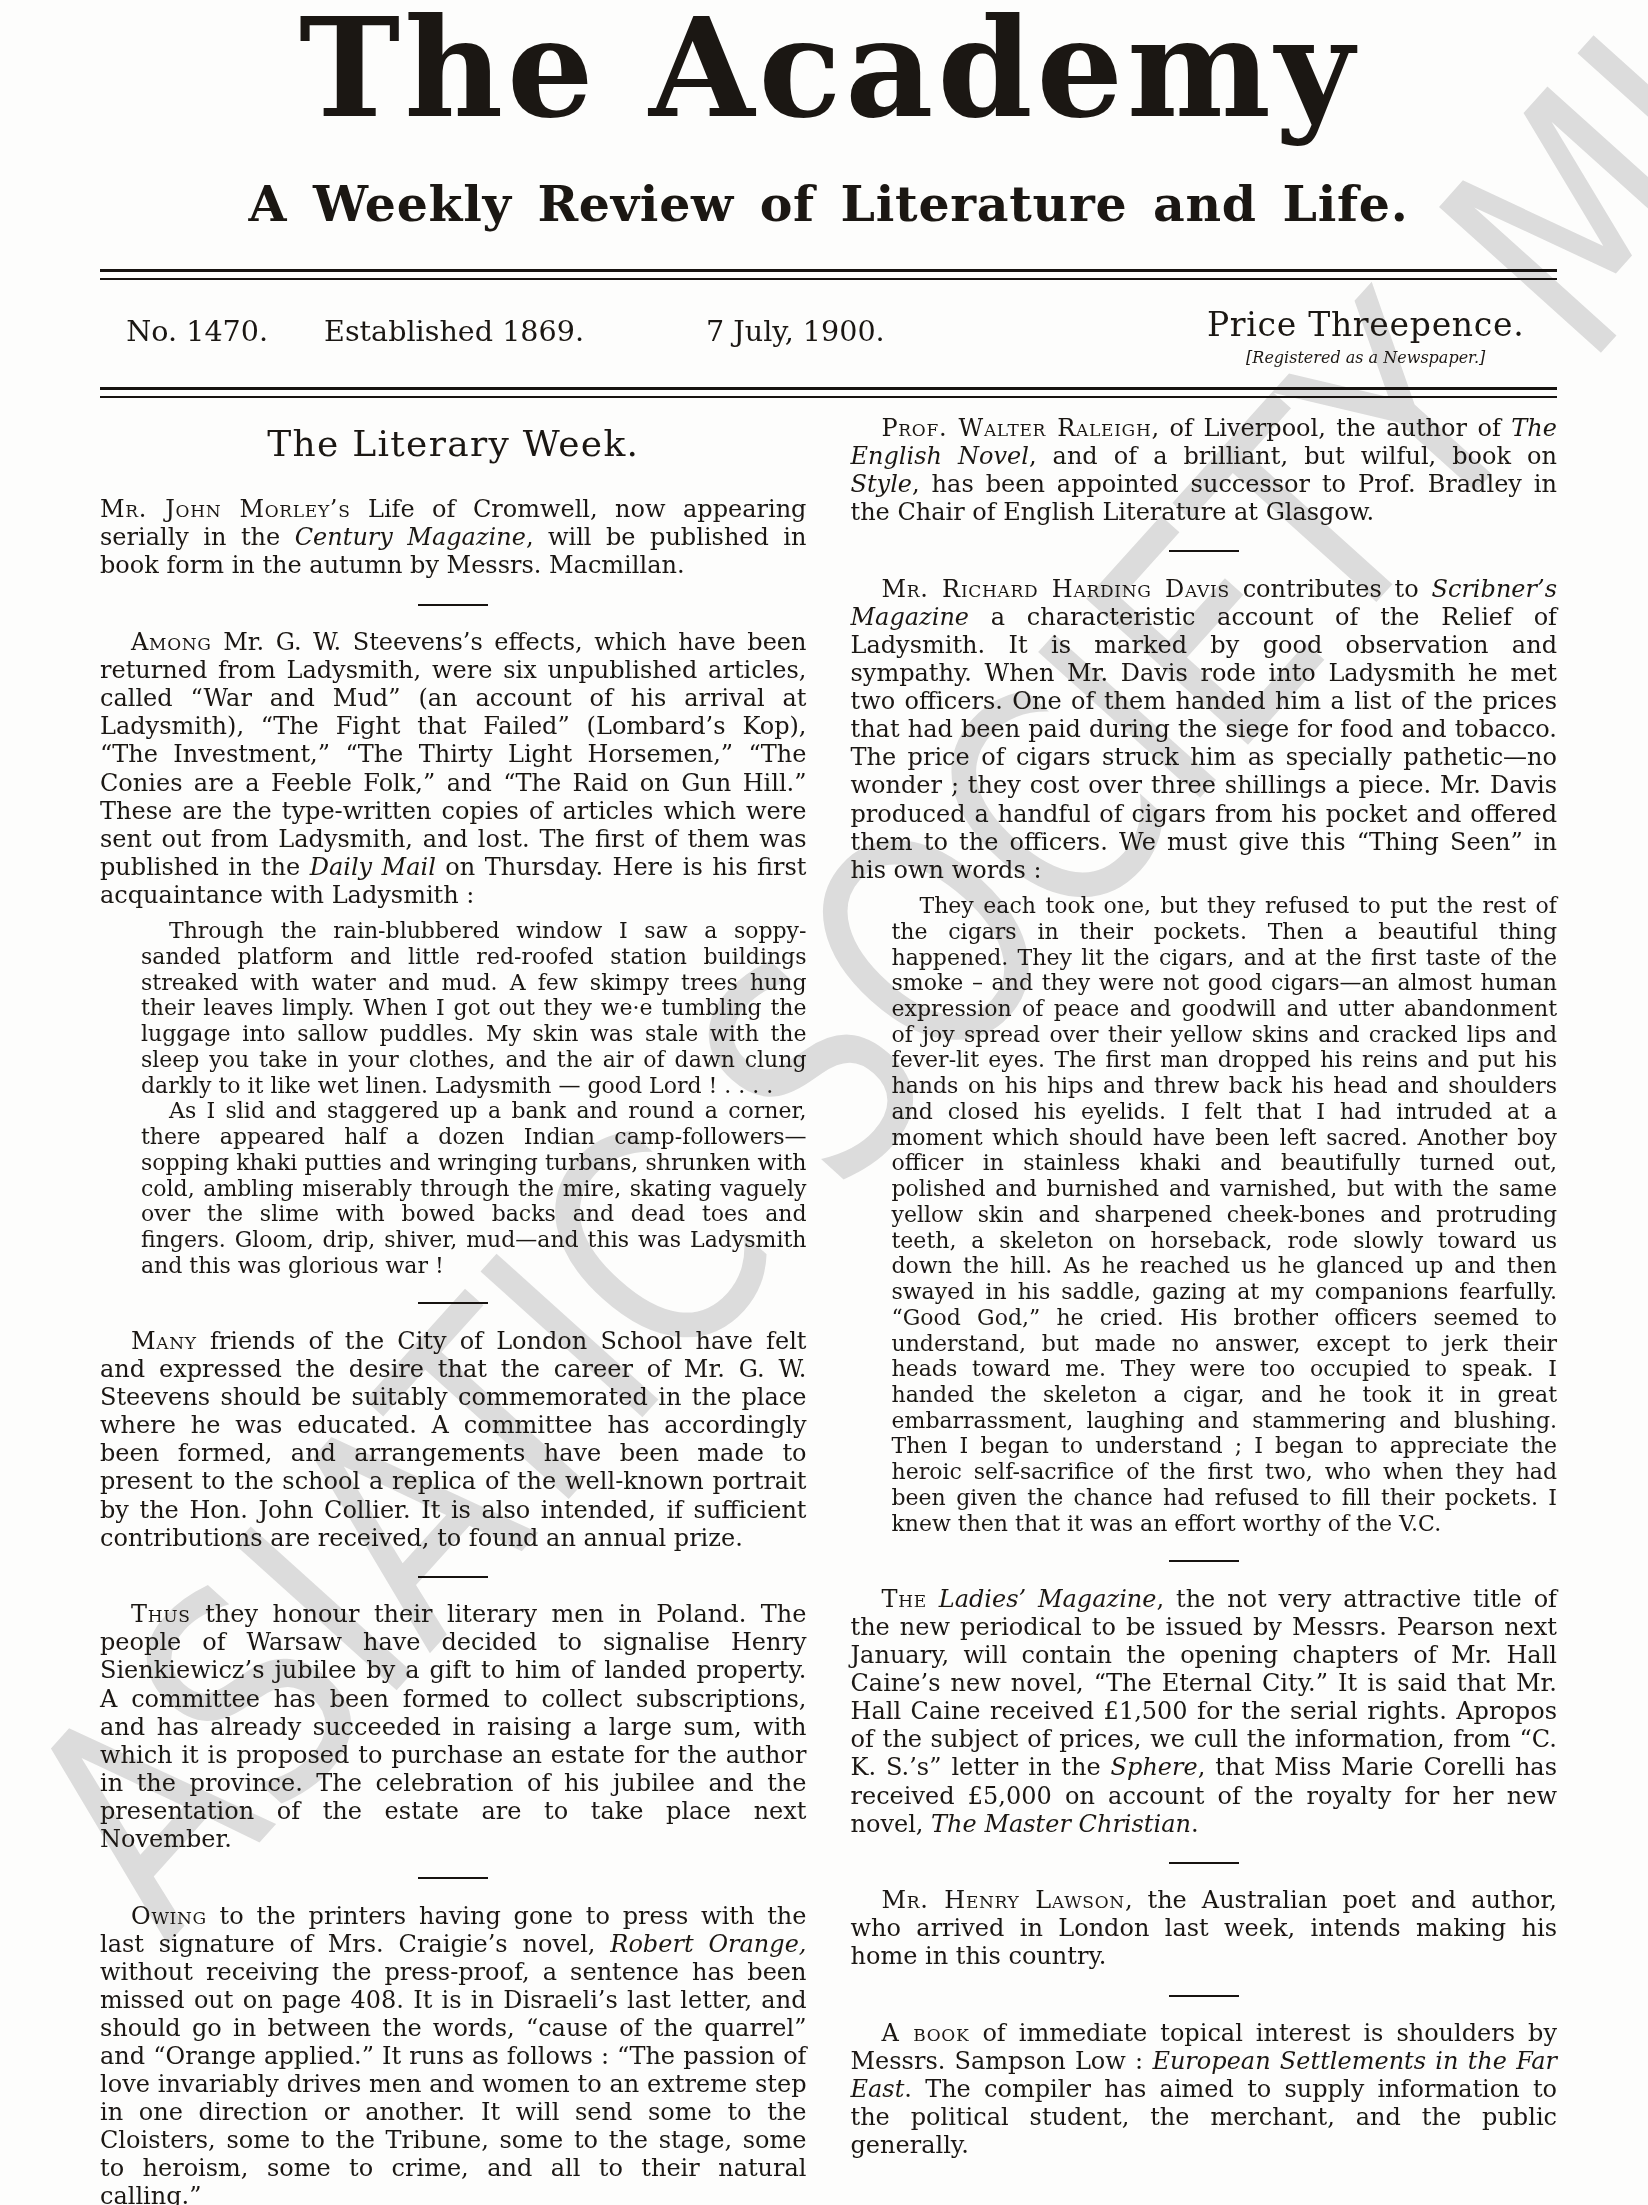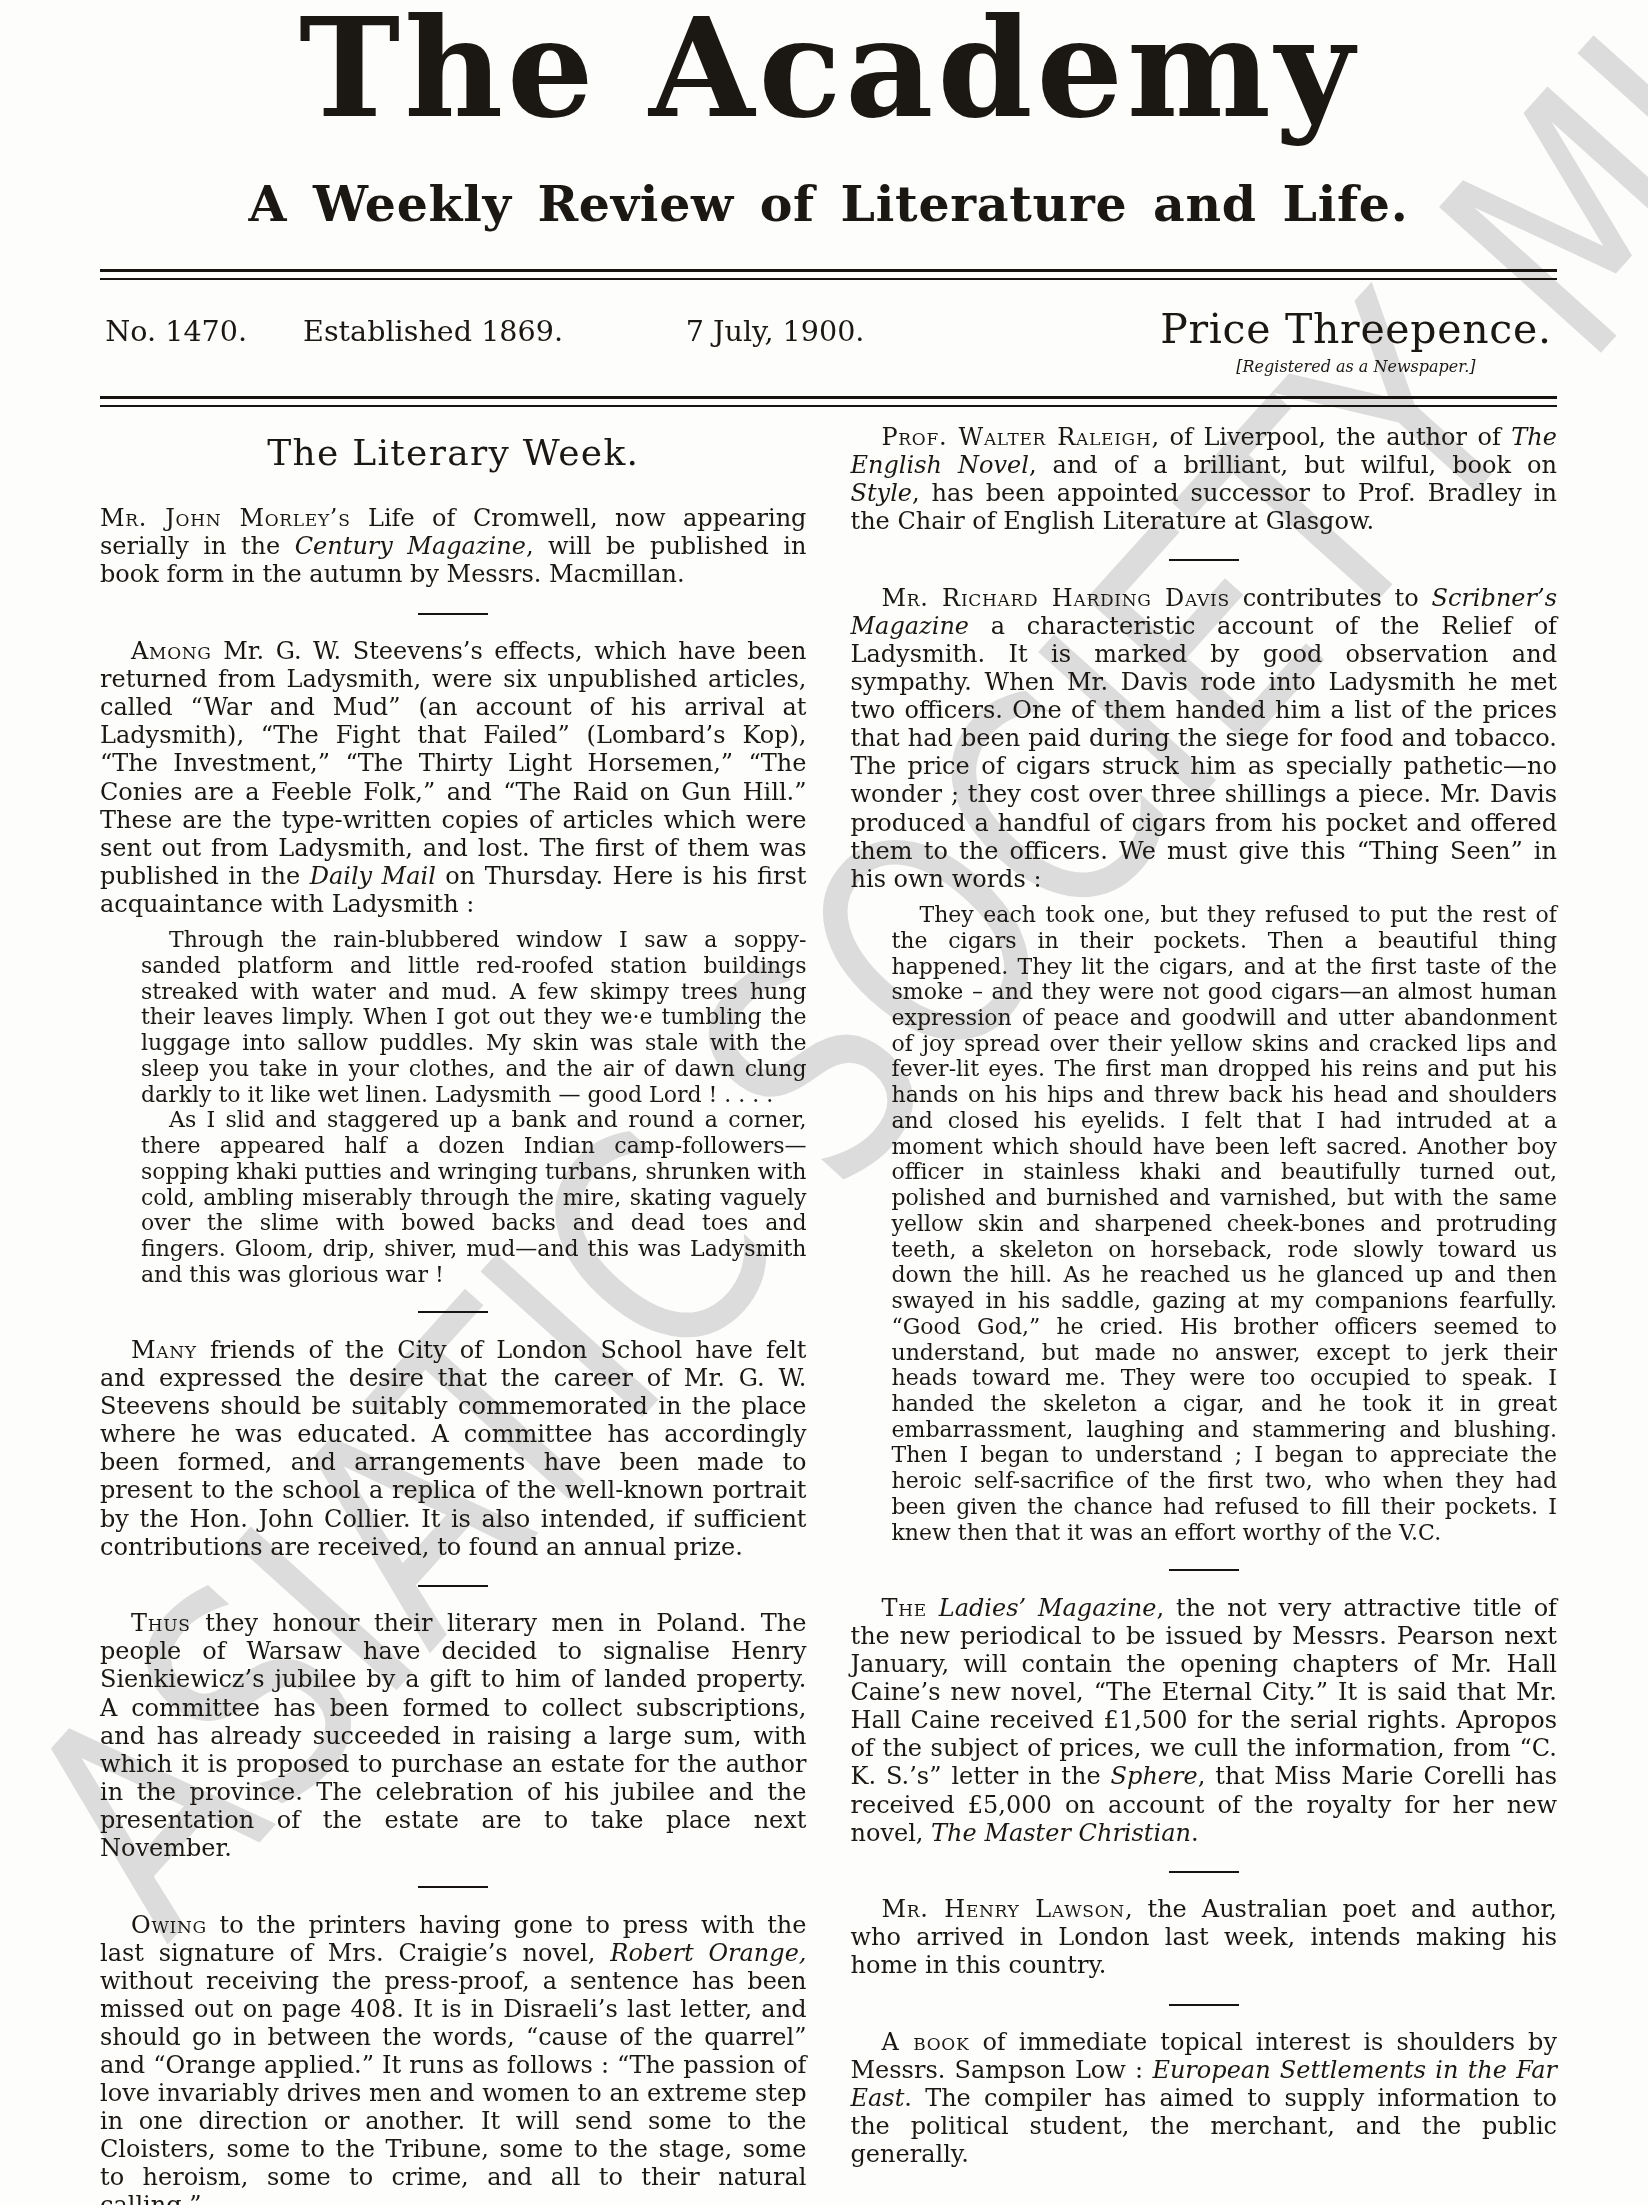--- a/index.html
+++ b/index.html
@@ -25,26 +25,26 @@
   }
   .masthead .subtitle{
     margin:39px 0 0 0;font-size:49px;font-weight:bold;letter-spacing:0.7px;word-spacing:8px;
   }
   .double-rule{
     height:6px;border-top:3.3px solid #171310;border-bottom:2px solid #171310;
   }
   .rule-top{margin-top:36px;}
   .dateline{
     display:flex;align-items:flex-start;justify-content:space-between;
-    padding:25px 5.3px 20px 5.3px;font-size:28.6px;
+    padding:25px 5.3px 20px 5.3px;font-size:28.6px;margin-left:21px;
   }
   .dateline .left-group{display:flex;gap:56px;white-space:nowrap;padding-top:9.3px;}
   .dateline .date{white-space:nowrap;padding-top:9.3px;margin-left:-173px;}
   .dateline .price-block{text-align:center;min-width:372px;}
-  .dateline .price{font-size:41px;letter-spacing:0.7px;}
+  .dateline .price{font-size:33px;letter-spacing:0.7px;}
   .dateline .registered{font-size:16px;font-style:italic;margin-top:4px;}
   .columns{
     display:flex;gap:44px;margin-top:16px;
   }
   .col{flex:1 1 0;min-width:0;}
   .section-title{
     font-size:36px;font-weight:normal;text-align:center;letter-spacing:1.3px;
     margin:9.3px 0 31px 0;
   }
   p.para{

